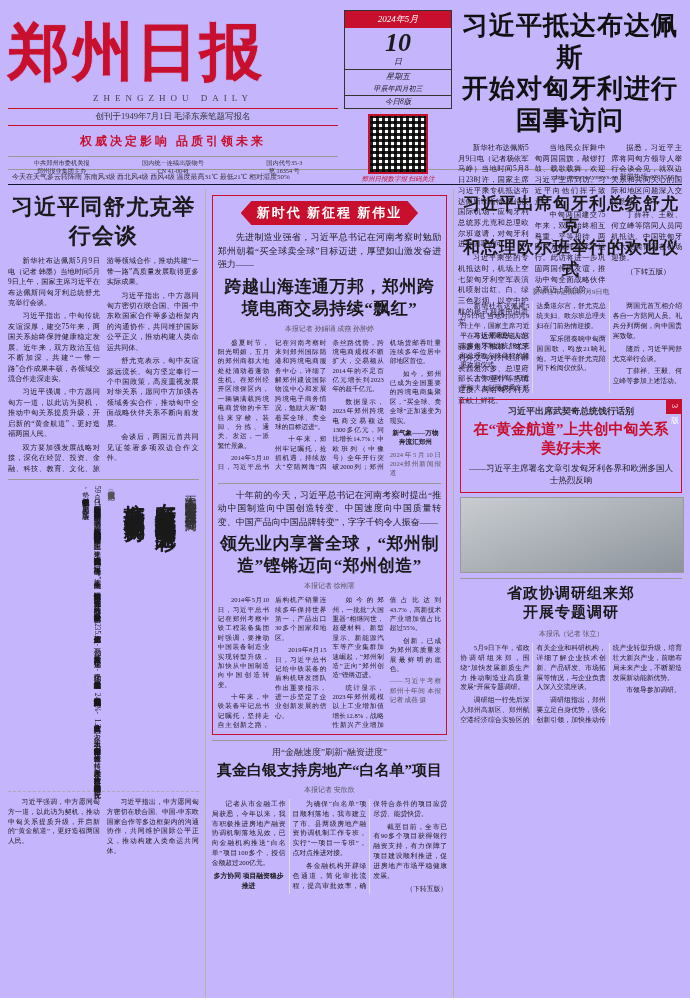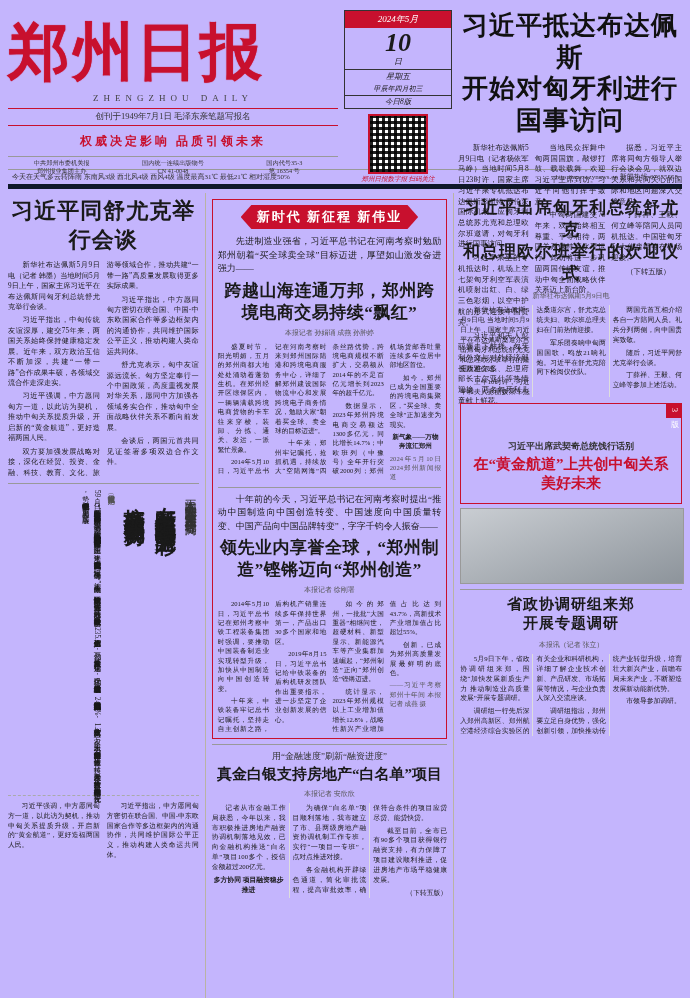--- a/index.html
+++ b/index.html
@@ -68,21 +68,21 @@
     font-size:26px;font-weight:bold;line-height:1.22;letter-spacing:1px;
     text-align:center;color:#111;
   }
   .lead-cols{display:flex;gap:6px;margin-top:6px;font-size:7.4px;line-height:1.45;text-align:justify;}
   .lead-cols .c{flex:1;}
   .lead-cols .c p{margin:0 0 3px;text-indent:2em;}
 
   
   .infostrip{
     display:flex;justify-content:space-between;align-items:center;
-    border-top:1px solid #999;border-bottom:5px solid #0f172a;
+    border-top:1px solid #999;border-bottom:1px solid #0f172a;
     font-size:7px;color:#333;padding:2px 4px;margin-top:3px;
   }
   .infostrip .l{flex:1;}
   .infostrip .r{text-align:right;}
 
   
   .body{display:flex;margin-top:4px;height:810px;}
   .col-l{width:196px;padding-right:6px;}
   .col-m{width:242px;padding:0 6px;border-left:1px solid #b9b3a4;border-right:1px solid #b9b3a4;}
   .col-r{width:228px;padding-left:6px;}
@@ -311,22 +311,23 @@
           <p>上午10时许，习近平和夫人彭丽媛乘车抵达桑道尔宫，舒尤克总统夫妇、欧尔班总理夫妇在门前热情迎接。</p>
           <p>军乐团奏响中匈两国国歌，鸣放21响礼炮。习近平在舒尤克陪同下检阅仪仗队。</p>
           <p>两国元首互相介绍各自一方陪同人员。礼兵分列两侧，向中国贵宾致敬。</p>
           <p>随后，习近平同舒尤克举行会谈。</p>
           <p>丁薛祥、王毅、何立峰等参加上述活动。</p>
         </div>
       </div>
 
       <div class="boxed" style="position:relative;">
         <div class="sidebadge">3 版</div>
-        <div class="kicker" style="font-weight:bold;margin-top:31px;">习近平出席武契奇总统饯行话别</div>
+        <div class="kicker" style="font-weight:bold;">习近平出席武契奇总统饯行话别</div>
         <div class="sec-title red">在“黄金航道”上共创中匈关系美好未来</div>
+        <div class="dash">——习近平主席署名文章引发匈牙利各界和欧洲多国人士热烈反响</div>
       </div>
 
       <div class="photo-ph"></div>
 
       <div class="rule-s"></div>
 
       <div>
         <div class="hl-title sm" style="white-space:pre-line;font-size:15px;">省政协调研组来郑
 开展专题调研</div>
         <div class="byline">本报讯（记者 张立）</div>

